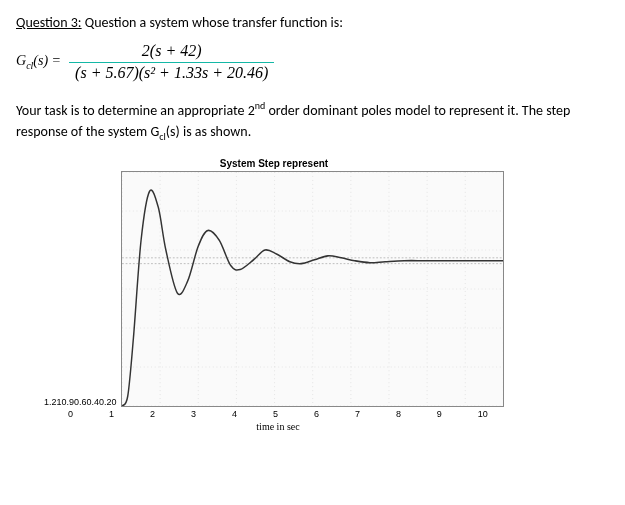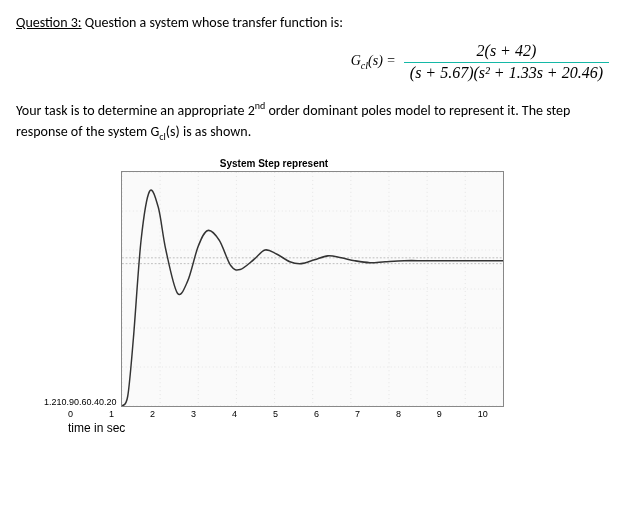--- a/index.html
+++ b/index.html
@@ -19,21 +19,20 @@
       text-decoration: underline;
       font-weight: normal;
     }
     .formula {
       font-family: "Cambria Math", "Times New Roman", serif;
       font-style: italic;
       margin: 6px 0 14px 0;
       display: flex;
       align-items: center;
       font-size: 14px;
-      justify-content: flex-end;
     }
     .lhs { margin-right: 4px; }
     .frac {
       display: inline-flex;
       flex-direction: column;
       align-items: center;
       margin-left: 4px;
     }
     .frac .num, .frac .den {
       padding: 0 6px;
@@ -89,22 +88,23 @@
     .xaxis {
       display: flex;
       justify-content: space-between;
       width: 420px;
       margin-left: 24px;
       font-size: 9px;
       font-family: Arial, sans-serif;
       margin-top: 2px;
     }
     .xlabel {
-      font-size: 12px;
-      font-family: Liberation Sans, sans-serif;
+      text-align: center;
+      font-size: 10px;
+      font-family: Liberation Serif, serif;
       margin-top: 2px;
       margin-left: 24px;
       width: 420px;
     }
   </style>
 </head>
 <body>
 
 <div class="question-header">
   <span class="qlabel">Question 3:</span><span> Question a system whose transfer function is:</span>

